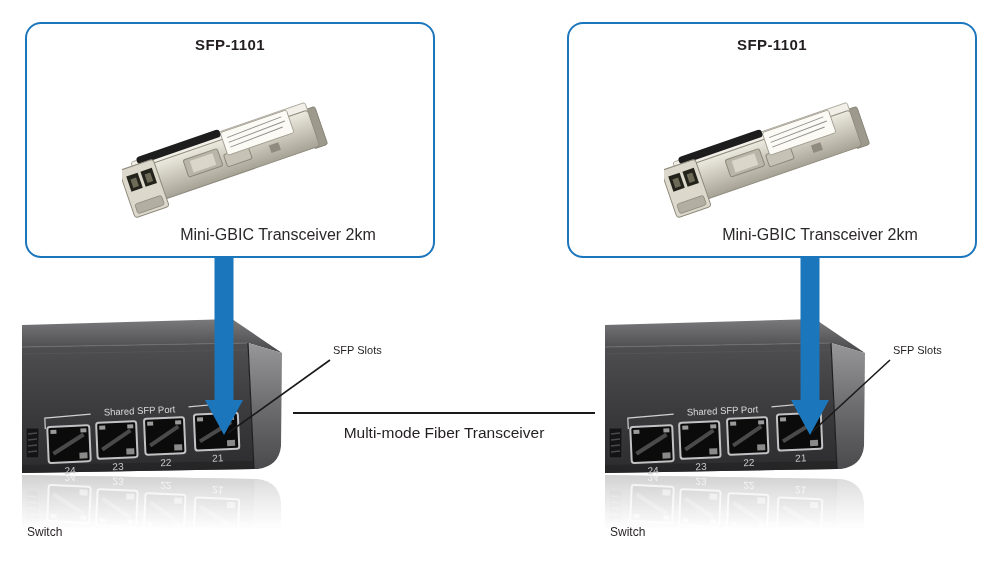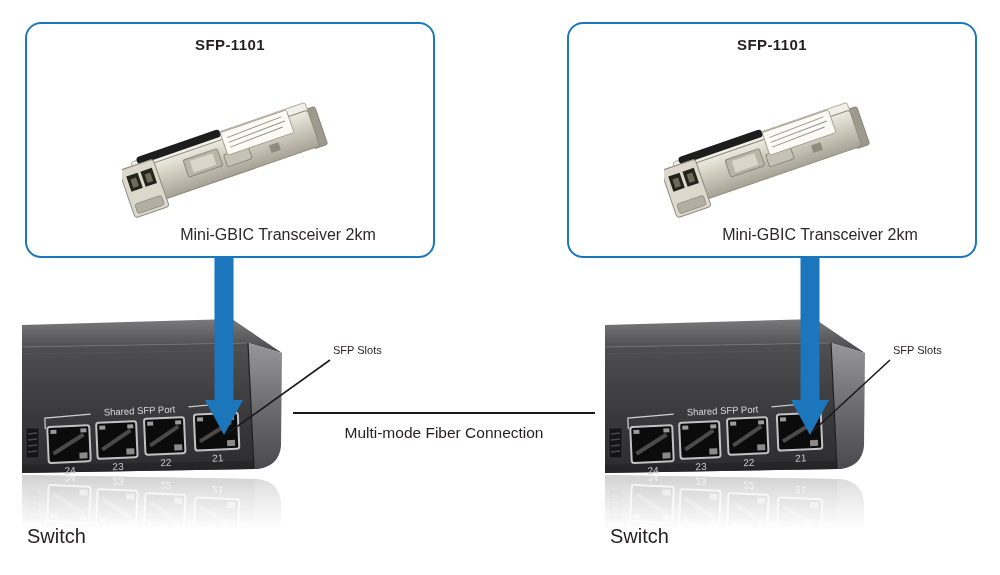--- a/index.html
+++ b/index.html
@@ -46,21 +46,21 @@
   }
   
   .overlay{position:absolute;left:0;top:0;pointer-events:none;}
   .callout-line{stroke:var(--line-dark);stroke-width:1.6;}
   .fiber-line{stroke:var(--line-dark);stroke-width:2.2;}
   
   .flabel{position:absolute;font-size:11px;color:var(--text-dark);white-space:nowrap;}
   .sfp-slots.left{left:333px;top:344px;}
   .sfp-slots.right{left:893px;top:344px;}
   .conn-label{left:293px;top:424px;width:302px;text-align:center;font-size:15.5px;}
-  .switch-label{font-size:20px;}
+  .switch-label{font-size:12px;}
   .switch-label.left{left:27px;top:525px;}
   .switch-label.right{left:610px;top:525px;}
   
   .shared-label{font-family:"Liberation Sans",sans-serif;font-size:9.5px;fill:#d8d8da;}
   .port-num{font-family:"Liberation Sans",sans-serif;font-size:10px;fill:#c9c9cb;text-anchor:middle;}
   .bracket{stroke:#cfcfd1;stroke-width:1.2;fill:none;}
 </style>
 </head>
 <body>
 
@@ -221,17 +221,17 @@
   </svg>
 
   <svg class="overlay" width="1000" height="575" viewBox="0 0 1000 575">
     <line class="callout-line" x1="330" y1="360" x2="228" y2="433"></line>
     <line class="callout-line" x1="890" y1="360" x2="812" y2="432"></line>
     <line class="fiber-line" x1="293" y1="413" x2="595" y2="413"></line>
   </svg>
 
   <div class="flabel sfp-slots left">SFP Slots</div>
   <div class="flabel sfp-slots right">SFP Slots</div>
-  <div class="flabel conn-label">Multi-mode Fiber Connection</div>
+  <div class="flabel conn-label">Multi-mode Fiber Transceiver</div>
   <div class="flabel switch-label left">Switch</div>
   <div class="flabel switch-label right">Switch</div>
 
 </div>
 
 </body></html>

